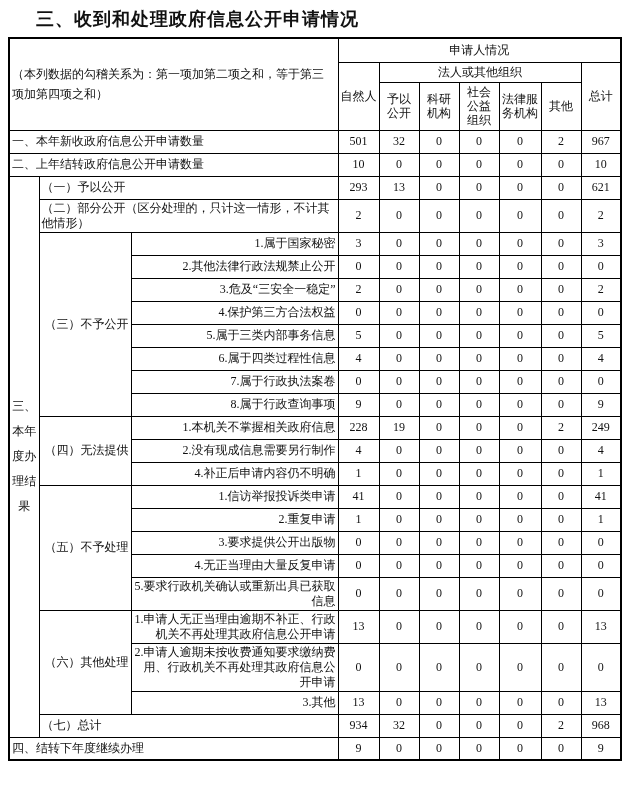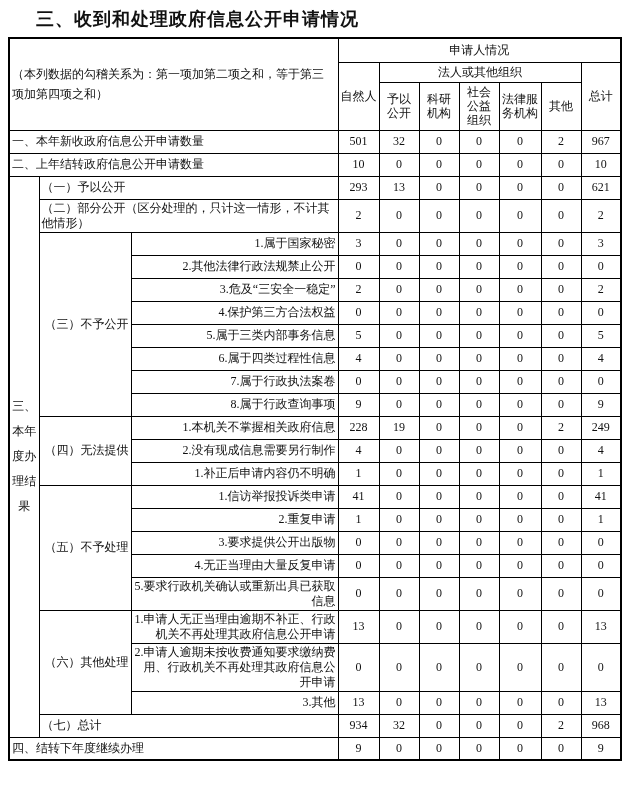--- a/index.html
+++ b/index.html
@@ -195,21 +195,21 @@
         <td class="item-label">2.没有现成信息需要另行制作</td>
       <td class="num">4</td>
           <td class="num">0</td>
           <td class="num">0</td>
           <td class="num">0</td>
           <td class="num">0</td>
           <td class="num">0</td>
           <td class="num">4</td>
         </tr>
       <tr class="sr">
-        <td class="item-label">1.补正后申请内容仍不明确</td>
+        <td class="item-label">4.补正后申请内容仍不明确</td>
       <td class="num">1</td>
           <td class="num">0</td>
           <td class="num">0</td>
           <td class="num">0</td>
           <td class="num">0</td>
           <td class="num">0</td>
           <td class="num">1</td>
         </tr>
       <tr class="sr">
         <td class="group-label" rowspan="5">（五）不予处理</td>

